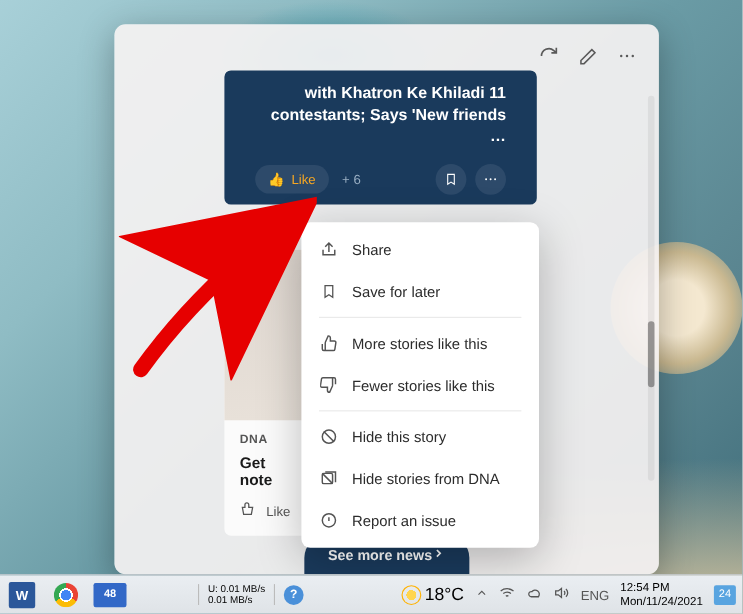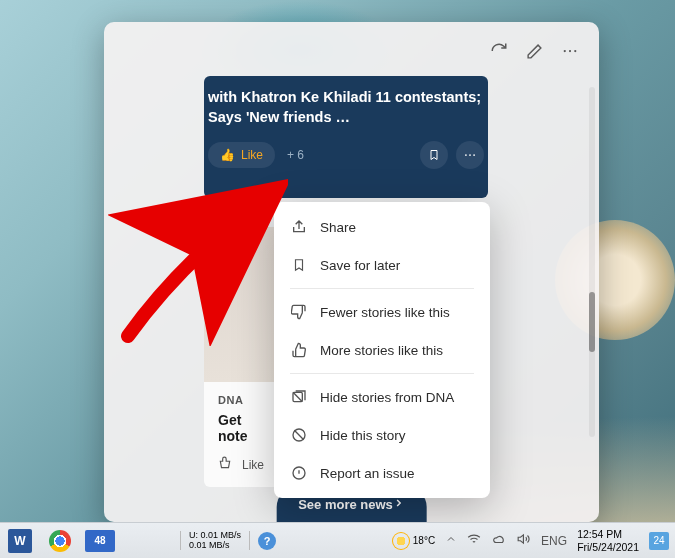--- a/index.html
+++ b/index.html
@@ -44,26 +44,27 @@
     }
     
     .widget-toolbar {
       position: absolute; top: 20px; right: 20px;
       display: flex; gap: 18px; align-items: center;
     }
     .toolbar-icon { color: #5a5a5a; cursor: pointer; }
     
     .card-primary {
       position: absolute;
-      left: 100px; top: 54px;
+      left: 100px; top: 42px;
       width: 284px; height: 122px;
       background: #1a3a5c;
       border-radius: 6px;
-      padding: 12px 4px;
+      padding: 12px 28px;
       color: #fff;
+      text-align: right;
     }
     .card-title { font-size: 14.5px; font-weight: 600; line-height: 1.35; }
     .card-actions {
       display: flex; align-items: center; margin-top: 14px; gap: 10px;
     }
     .like-btn {
       display: inline-flex; align-items: center; gap: 6px;
       background: #2d4a6a; padding: 6px 12px; border-radius: 16px;
       font-size: 12px; color: #f5a623;
     }
@@ -153,21 +154,21 @@
     }
     .word-icon { width: 24px; height: 24px; background: #2b579a; border-radius: 2px; display: flex; align-items: center; justify-content: center; color: #fff; font-weight: bold; font-size: 12px; }
     .chrome-icon { width: 22px; height: 22px; background: radial-gradient(circle at 50% 50%, #4285f4 30%, #fff 30%, #fff 40%, transparent 40%), conic-gradient(#ea4335 0 120deg, #fbbc05 120deg 240deg, #34a853 240deg 360deg); border-radius: 50%; }
     .blue-badge { width: 30px; height: 22px; background: #3268c7; border-radius: 2px; color: #fff; display: flex; align-items: center; justify-content: center; font-size: 10px; font-weight: 600; }
     
     .tb-center { display: flex; align-items: center; gap: 4px; margin-left: 60px; }
     .net-block { display: flex; flex-direction: column; font-size: 9px; line-height: 1.1; padding: 0 8px; border-left: 1px solid #bbb; border-right: 1px solid #bbb; }
     .help-icon { width: 18px; height: 18px; border-radius: 50%; background: #4a90d9; color: #fff; display: flex; align-items: center; justify-content: center; font-size: 11px; font-weight: bold; }
     
     .tb-right { margin-left: auto; display: flex; align-items: center; gap: 10px; padding-right: 6px; height: 100%; }
-    .temp-block { display: flex; align-items: center; gap: 4px; font-size: 10px; }
+    .temp-block { display: flex; align-items: center; gap: 4px; font-size: 16px; }
     .sun-icon { width: 16px; height: 16px; background: radial-gradient(circle, #ffd54f 40%, transparent 40%); border-radius: 50%; box-shadow: 0 0 0 1px #ffb200; }
     .tray-icon { color: #555; font-size: 12px; }
     .clock-block { text-align: left; font-size: 10.5px; line-height: 1.2; }
     .action-center { width: 20px; height: 18px; background: #58a4e0; border-radius: 2px; color: #fff; display: flex; align-items: center; justify-content: center; font-size: 10px; }
   </style>
 </head>
 <body>
 
 <div class="desktop-bg">
   <div class="waves-top"></div>
@@ -270,52 +271,52 @@
         <svg width="14" height="16" viewBox="0 0 24 24" fill="none" stroke="currentColor" stroke-width="2">
             <path d="M6 3h12v18l-6-4-6 4z"></path>
           </svg>
       </span>
       <span>Save for later</span>
     </div>
     <div class="menu-divider"></div>
     <div class="menu-item">
       <span class="menu-icon">
         <svg width="16" height="16" viewBox="0 0 24 24" fill="none" stroke="currentColor" stroke-width="2">
+            <path d="M7 22V11M3 13v7a2 2 0 0 0 2 2h2M7 11l4-9a3 3 0 0 1 3 3v4h5.5a2 2 0 0 1 2 2.3l-1.4 9a2 2 0 0 1-2 1.7H7"></path>
+          </svg>
+      </span>
+      <span>More stories like this</span>
+    </div>
+    <div class="menu-item">
+      <span class="menu-icon">
+        <svg width="16" height="16" viewBox="0 0 24 24" fill="none" stroke="currentColor" stroke-width="2">
             <path d="M17 2v11M21 11V4a2 2 0 0 0-2-2h-2M17 13l-4 9a3 3 0 0 1-3-3v-4H2.5a2 2 0 0 1-2-2.3l1.4-9A2 2 0 0 1 3.9 2H17"></path>
           </svg>
       </span>
       <span>Fewer stories like this</span>
     </div>
-    <div class="menu-item">
-      <span class="menu-icon">
-        <svg width="16" height="16" viewBox="0 0 24 24" fill="none" stroke="currentColor" stroke-width="2">
-            <path d="M7 22V11M3 13v7a2 2 0 0 0 2 2h2M7 11l4-9a3 3 0 0 1 3 3v4h5.5a2 2 0 0 1 2 2.3l-1.4 9a2 2 0 0 1-2 1.7H7"></path>
-          </svg>
-      </span>
-      <span>More stories like this</span>
-    </div>
     <div class="menu-divider"></div>
+    <div class="menu-item">
+      <span class="menu-icon">
+        <svg width="16" height="16" viewBox="0 0 24 24" fill="none" stroke="currentColor" stroke-width="2">
+            <circle cx="12" cy="12" r="9"></circle>
+            <path d="M5 5l14 14"></path>
+          </svg>
+      </span>
+      <span>Hide this story</span>
+    </div>
     <div class="menu-item">
       <span class="menu-icon">
         <svg width="16" height="16" viewBox="0 0 24 24" fill="none" stroke="currentColor" stroke-width="2">
             <rect x="3" y="5" width="14" height="14" rx="2"></rect>
             <path d="M7 3h14v14"></path>
             <path d="M3 5l14 14"></path>
           </svg>
       </span>
       <span>Hide stories from DNA</span>
-    </div>
-    <div class="menu-item">
-      <span class="menu-icon">
-        <svg width="16" height="16" viewBox="0 0 24 24" fill="none" stroke="currentColor" stroke-width="2">
-            <circle cx="12" cy="12" r="9"></circle>
-            <path d="M5 5l14 14"></path>
-          </svg>
-      </span>
-      <span>Hide this story</span>
     </div>
     <div class="menu-item">
       <span class="menu-icon">
         <svg width="16" height="16" viewBox="0 0 24 24" fill="none" stroke="currentColor" stroke-width="2">
             <circle cx="12" cy="12" r="9"></circle>
             <path d="M12 8v5M12 16h.01"></path>
           </svg>
       </span>
       <span>Report an issue</span>
     </div>
@@ -386,19 +387,19 @@
         </svg>
     </span>
     <span class="tray-icon">
       <svg width="14" height="14" viewBox="0 0 24 24" fill="none" stroke="currentColor" stroke-width="2">
           <path d="M11 5L6 9H2v6h4l5 4zM15 9a4 4 0 0 1 0 6M18 6a8 8 0 0 1 0 12"></path>
         </svg>
     </span>
     <span class="tray-icon">ENG</span>
     <div class="clock-block">
       <div>12:54 PM</div>
-      <div>Fri/5/24/2021</div>
+      <div>Mon/11/24/2021</div>
     </div>
     <div class="action-center">
       <span>24</span>
     </div>
   </div>
 </div>
 
 </body></html>

